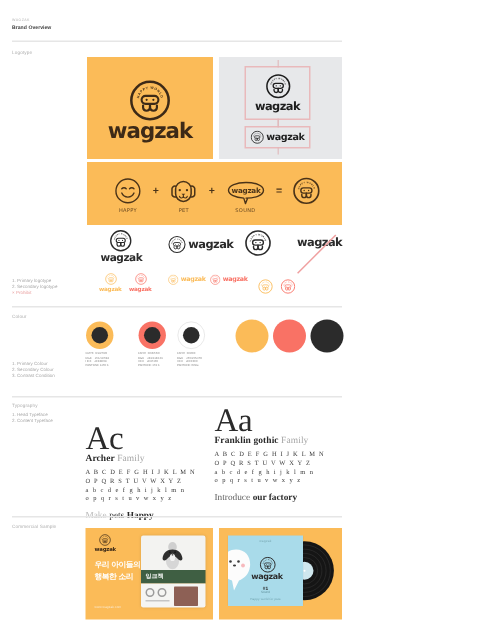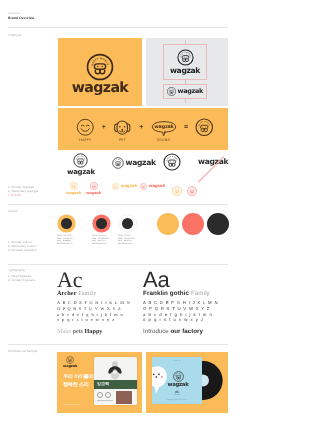--- a/index.html
+++ b/index.html
@@ -23,21 +23,21 @@
   .eqlabel{font-family:"DejaVu Sans",sans-serif;font-size:3.4px;color:#6b4a22;letter-spacing:.2px;}
   .eqop{font-size:7px;color:#4a3318;font-weight:bold;margin-bottom:5px;line-height:1;}
   .rednote{color:#e9a0a0;}
   .kotext{font-family:"DejaVu Sans",sans-serif;font-size:5.2px;font-weight:bold;color:#ffffff;line-height:7.6px;letter-spacing:-0.35px;white-space:nowrap;}
   .kotext2{font-family:"DejaVu Sans",sans-serif;font-size:4px;font-weight:bold;color:#ffffff;}
   .pouch{filter:drop-shadow(0 0 1px rgba(0,0,0,.13));}
   .badge{width:6px;height:6px;border-radius:50%;border:0.5px solid #9c9c9c;box-sizing:border-box;}
   .plines{height:1px;background:#c5c5c5;}
   .typeblock{position:absolute;width:86px;}
   .serifblk{font-family:"Liberation Serif",serif;}
-  .sansblk{font-family:Liberation Sans, sans-serif;}
+  .sansblk{font-family:Liberation Serif, serif;}
   .tsample{font-size:22px;line-height:17px;color:#2b2b2b;letter-spacing:-0.2px;height:18px;}
   .tfamily{font-size:6.3px;color:#2b2b2b;margin-top:1px;font-weight:bold;letter-spacing:0.01em;}
   .tfam-light{font-weight:normal;color:#a6a6a6;}
   .tglyphs{margin-top:3px;font-size:4.3px;line-height:5.8px;color:#3a3a3a;letter-spacing:.78px;}
   .tlow{letter-spacing:.95px;}
   .ttag{margin-top:5px;font-size:6.2px;color:#2b2b2b;}
   .tg-light{color:#b8b8b8;margin-right:.28em;}
   .sansblk .tg-light{color:#5e5e5e;}
   .tg-mid:not(:empty){margin-right:.28em;}
 
@@ -289,21 +289,21 @@
     <div>3.  Contrast Condition</div>
   </div>
 
   <div class="rule" style="top:264px"></div>
   <div class="seclabel" style="top:268px">Typography</div>
   <div class="sidenote" style="top:274px">
     <div>1.  Head Typeface</div>
     <div>2.  Content Typeface</div>
   </div>
 
-  <div class="typeblock serifblk" style="left:57px;top:271px">
+  <div class="typeblock serifblk" style="left:57px;top:283px">
     <div class="tsample">Ac</div>
     <div class="tfamily"><b>Archer</b> <span class="tfam-light">Family</span></div>
     <div class="tglyphs">
       <div>A B C D E F G H I J K L M N</div>
       <div>O P Q R S T U V W X Y Z</div>
       <div class="tlow">a b c d e f g h i j k l m n</div>
       <div class="tlow">o p q r s t u v w x y z</div>
     </div>
     <div class="ttag"><span class="tg-light">Make</span><span class="tg-mid">pets</span><span class="tg-bold">Happy</span></div>
   </div>

